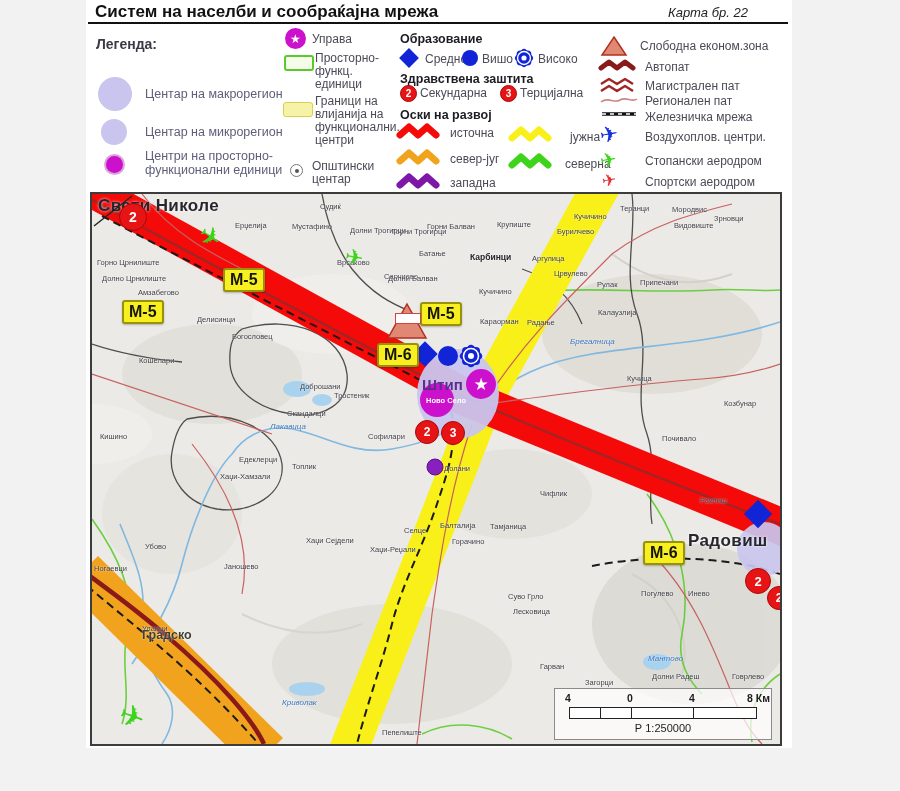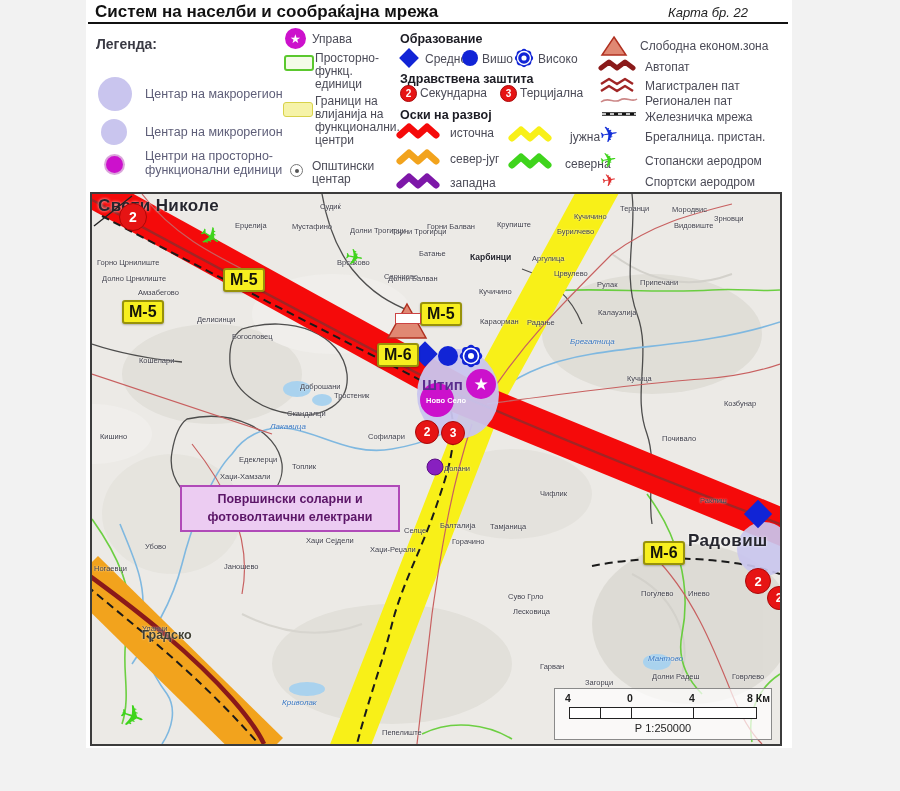--- a/index.html
+++ b/index.html
@@ -144,21 +144,21 @@
     <svg class="sym" style="left:510px;top:68px;" width="42" height="12">
         <path d="M3 8 C 10 2,16 10,22 6 C 28 2,34 9,39 5" fill="none" stroke="#cc8888" stroke-width="1.6"></path>
       </svg>
     <div class="lg" style="left:557px;top:68px;">Регионален пат</div>
     <svg class="sym" style="left:510px;top:82px;" width="42" height="12">
       <line x1="4" y1="6" x2="38" y2="6" stroke="#111" stroke-width="3.5"></line>
       <line x1="4" y1="6" x2="38" y2="6" stroke="#fff" stroke-width="1.6" stroke-dasharray="4 4"></line>
     </svg>
     <div class="lg" style="left:557px;top:84px;">Железничка мрежа</div>
     <div class="sym plane" style="left:512px;top:98px;font-size:22px;color:#1530d8;transform:rotate(-10deg);position:absolute;">✈</div>
-    <div class="lg" style="left:557px;top:104px;">Брегалница. пристан.</div>
+    <div class="lg" style="left:557px;top:104px;">Воздухоплов. центри.</div>
     <div class="sym plane" style="left:512px;top:124px;font-size:20px;color:#3fd41c;transform:rotate(-10deg);position:absolute;">✈</div>
     <div class="lg" style="left:557px;top:128px;">Стопански аеродром</div>
     <div class="sym plane" style="left:514px;top:146px;font-size:17px;color:#e03030;transform:rotate(-10deg);position:absolute;">✈</div>
     <div class="lg" style="left:557px;top:149px;">Спортски аеродром</div>
   </div>
 
   <div id="map">
     <svg width="688" height="550" viewBox="0 0 688 550">
 
       <g opacity="0.7">
@@ -340,24 +340,20 @@
         <span class="badge" style="left: 687px; top: 404px; height: 22px; width: 22px; font-size: 12px;">2</span>
         <span class="plane" style="left: 118px; top: 43px; color: rgb(63, 212, 28); font-size: 26px; transform: translate(-50%, -50%) rotate(35deg);">✈</span>
         <span class="plane" style="left: 262px; top: 64px; color: rgb(63, 212, 28); font-size: 22px; transform: translate(-50%, -50%) rotate(10deg);">✈</span>
         <span class="plane" style="left: 40px; top: 523px; color: rgb(63, 212, 28); font-size: 30px; transform: translate(-50%, -50%) rotate(20deg);">✈</span>
       </div>
     <div id="trz-label"></div>
 
     <svg id="callout-line" width="44" height="34">
         <line x1="2" y1="32" x2="40" y2="2" stroke="#222" stroke-width="1.4"></line>
       </svg>
-    <div id="callout">
-      <div>Површински соларни и</div>
-      <div>фотоволтаични електрани</div>
-    </div>
 
     <div id="scalebox">
       <span class="tick" style="left:10px;">4</span>
       <span class="tick" style="left:72px;">0</span>
       <span class="tick" style="left:134px;">4</span>
       <span class="tick" style="left:192px;">8 Км</span>
       <div id="sbar">
         <div class="seg" style="width:16.5%;"></div>
         <div class="seg" style="width:16.5%;"></div>
         <div class="seg" style="width:33%;"></div>

